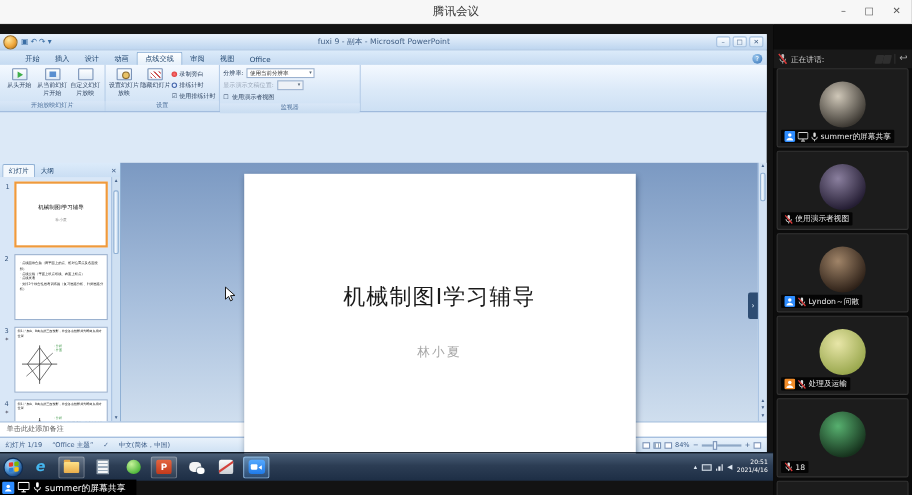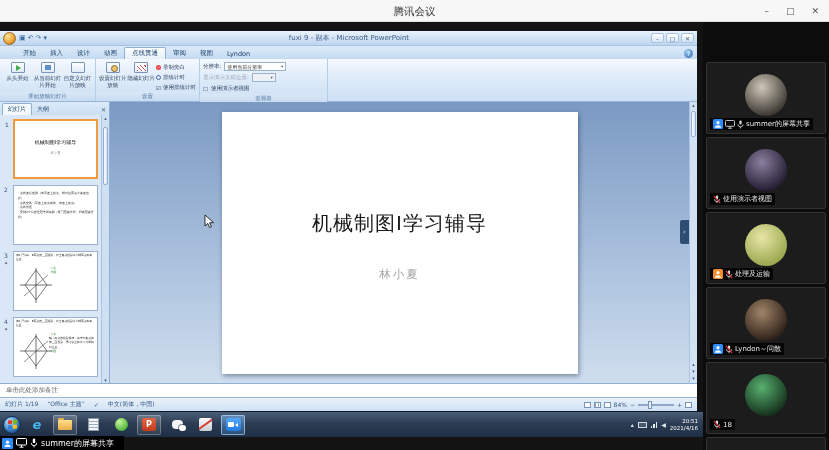--- a/index.html
+++ b/index.html
@@ -45,21 +45,21 @@
   .scol { display:flex; flex-direction:column; justify-content:flex-start; padding-top:2px; gap:1px; }
   .srow { display:flex; align-items:center; gap:2px; font-size:5.5px; color:#2a3f5c; height:9px; white-space:nowrap; }
   .ic-dot { width:5px; height:5px; border-radius:50%; background:radial-gradient(#f77,#c22); }
   .ic-clock { width:5px; height:5px; border-radius:50%; border:1px solid #46a; background:#dfeaff; }
   .mrow { display:flex; align-items:center; gap:3px; font-size:5.5px; height:11px; color:#2a3f5c; white-space:nowrap; }
   .mrow.dis { color:#9aa7b8; }
   .msel { width:62px; height:9px; background:#fff; border:1px solid #9ab1cf; font-size:5px; color:#333; display:flex; align-items:center; padding:0 2px; }
   .msel.dis { background:#eef2f7; color:#aab; }
   .msel .dd { margin-left:auto; font-size:4.5px; color:#567; }
   
-  .workspace { flex:1; min-height:0; display:flex; position:relative; }
+  .workspace { flex:1; min-height:0; display:flex; position:relative;margin-top:46px; }
   .slides-panel { width:110px; display:flex; flex-direction:column; background:#d9e7f7; border-right:1px solid #8fb0d4; }
   .panel-tabs { height:13px; display:flex; align-items:flex-end; background:linear-gradient(#dcebfa,#cadef3); font-size:6px; color:#20456e; padding-left:2px; }
   .ptab { padding:1px 5px; white-space:nowrap; }
   .ptab.active { background:#f3f8fd; border:1px solid #8fb0d4; border-bottom:0; border-radius:2px 2px 0 0; }
   .pclose { margin-left:auto; margin-right:3px; font-size:6px; color:#44618a; margin-bottom:2px; }
   .thumb-wrap { flex:1; position:relative; overflow:hidden; }
   .thumb-scroll { position:absolute; top:0; right:0; bottom:0; width:8px; background:#cfe0f2; border-left:1px solid #a9c3e2; font-size:5px; color:#44618a; text-align:center; }
   .ts-thumb { position:absolute; top:12px; left:1px; right:1px; height:58px; background:linear-gradient(90deg,#fdfeff,#cfe2f5); border:1px solid #8fb0d4; border-radius:2px; }
   .ts-down { position:absolute; bottom:0; left:0; right:0; }
   .thumb-list { position:absolute; left:0; right:8px; top:0; bottom:0; padding:4px 3px 0 13px; display:flex; flex-direction:column; gap:6px; }
@@ -173,24 +173,24 @@
             <span>□</span>
             <span>✕</span>
           </div>
         </div>
 
         <div class="ppt-tabs">
           <span class="tab">开始</span>
           <span class="tab">插入</span>
           <span class="tab">设计</span>
           <span class="tab">动画</span>
-          <span class="tab active">点线贯通</span>
+          <span class="tab active">点线交线</span>
           <span class="tab">审阅</span>
           <span class="tab">视图</span>
-          <span class="tab">Lyndon</span>
+          <span class="tab">Office</span>
           <span class="help-btn">?</span>
         </div>
 
         <div class="ribbon">
           <div class="rgroup" style="width:96px">
             <div class="rbody">
               <div class="bigbtn">
                 <div class="bicon play"></div>
                 <span>从头开始</span>
               </div>
@@ -438,20 +438,35 @@
       <svg width="8" height="10" viewBox="0 0 7 9">
           <rect x="2.4" y="0.4" width="2.2" height="4.2" rx="1.1" fill="#fff"></rect>
           <path d="M1 4.4a2.5 2.5 0 0 0 5 0" fill="none" stroke="#fff" stroke-width="0.8"></path>
           <line x1="3.5" y1="6.9" x2="3.5" y2="8.5" stroke="#fff" stroke-width="0.8"></line>
         </svg>
       <span class="txt">summer的屏幕共享</span>
     </div>
   </div>
 
   <div class="sidebar">
+    <div class="sb-header">
+      <svg width="9" height="11" viewBox="0 0 9 11">
+        <rect x="3.4" y="1" width="2.4" height="4.4" rx="1.2" fill="#bbb"></rect>
+        <path d="M2 5.4a2.6 2.6 0 0 0 5.2 0" fill="none" stroke="#bbb" stroke-width="0.8"></path>
+        <line x1="4.6" y1="8" x2="4.6" y2="9.8" stroke="#bbb" stroke-width="0.8"></line>
+        <line x1="1" y1="1" x2="8" y2="10" stroke="#e23b3b" stroke-width="1.3"></line>
+      </svg>
+      <span class="sb-title">正在讲话:</span>
+      <div class="sb-hicons">
+        <span class="para"></span>
+        <span class="para" style="margin-left:-3px"></span>
+        <span class="hdiv"></span>
+        <span class="back-arrow">↩</span>
+      </div>
+    </div>
 
     <div class="tiles">
 
       <div class="tile">
         <div class="avatar" style="background: radial-gradient(circle at 40% 32%, rgb(207, 199, 184), rgb(60, 56, 50) 75%);"></div>
         <div class="tile-label">
           <svg width="10" height="10" viewBox="0 0 10 10">
               <rect width="10" height="10" rx="1.5" fill="#2d8cff"></rect>
               <circle cx="5" cy="3.7" r="1.6" fill="#fff"></circle>
               <path d="M1.8 8.7c.4-1.7 1.7-2.5 3.2-2.5s2.8.8 3.2 2.5z" fill="#fff"></path>
@@ -477,52 +492,52 @@
               <rect x="2.9" y="0.4" width="2.2" height="4" rx="1.1" fill="#ddd"></rect>
               <path d="M1.5 4.2a2.5 2.5 0 0 0 5 0" fill="none" stroke="#ddd" stroke-width="0.8"></path>
               <line x1="4" y1="6.7" x2="4" y2="8.2" stroke="#ddd" stroke-width="0.8"></line>
               <line x1="0.8" y1="0.8" x2="7.2" y2="8.2" stroke="#e23b3b" stroke-width="1.1"></line>
             </svg>
           <span class="nm">使用演示者视图</span>
         </div>
       </div>
 
       <div class="tile">
+        <div class="avatar" style="background: radial-gradient(circle at 40% 32%, rgb(160, 132, 104), rgb(46, 33, 24) 75%);"></div>
+        <div class="tile-label">
+          <svg width="10" height="10" viewBox="0 0 10 10">
+              <rect width="10" height="10" rx="1.5" fill="#2d8cff"></rect>
+              <circle cx="5" cy="3.7" r="1.6" fill="#fff"></circle>
+              <path d="M1.8 8.7c.4-1.7 1.7-2.5 3.2-2.5s2.8.8 3.2 2.5z" fill="#fff"></path>
+            </svg>
+          <svg width="8" height="9" viewBox="0 0 8 9">
+              <rect x="2.9" y="0.4" width="2.2" height="4" rx="1.1" fill="#ddd"></rect>
+              <path d="M1.5 4.2a2.5 2.5 0 0 0 5 0" fill="none" stroke="#ddd" stroke-width="0.8"></path>
+              <line x1="4" y1="6.7" x2="4" y2="8.2" stroke="#ddd" stroke-width="0.8"></line>
+              <line x1="0.8" y1="0.8" x2="7.2" y2="8.2" stroke="#e23b3b" stroke-width="1.1"></line>
+            </svg>
+          <span class="nm">Lyndon～问散</span>
+        </div>
+      </div>
+
+      <div class="tile">
         <div class="avatar" style="background: radial-gradient(circle at 40% 32%, rgb(232, 230, 168), rgb(154, 168, 78) 75%);"></div>
         <div class="tile-label">
           <svg width="10" height="10" viewBox="0 0 10 10">
               <rect width="10" height="10" rx="1.5" fill="#f28c28"></rect>
               <circle cx="5" cy="3.7" r="1.6" fill="#fff"></circle>
               <path d="M1.8 8.7c.4-1.7 1.7-2.5 3.2-2.5s2.8.8 3.2 2.5z" fill="#fff"></path>
             </svg>
           <svg width="8" height="9" viewBox="0 0 8 9">
               <rect x="2.9" y="0.4" width="2.2" height="4" rx="1.1" fill="#ddd"></rect>
               <path d="M1.5 4.2a2.5 2.5 0 0 0 5 0" fill="none" stroke="#ddd" stroke-width="0.8"></path>
               <line x1="4" y1="6.7" x2="4" y2="8.2" stroke="#ddd" stroke-width="0.8"></line>
               <line x1="0.8" y1="0.8" x2="7.2" y2="8.2" stroke="#e23b3b" stroke-width="1.1"></line>
             </svg>
           <span class="nm">处理及运输</span>
-        </div>
-      </div>
-
-      <div class="tile">
-        <div class="avatar" style="background: radial-gradient(circle at 40% 32%, rgb(160, 132, 104), rgb(46, 33, 24) 75%);"></div>
-        <div class="tile-label">
-          <svg width="10" height="10" viewBox="0 0 10 10">
-              <rect width="10" height="10" rx="1.5" fill="#2d8cff"></rect>
-              <circle cx="5" cy="3.7" r="1.6" fill="#fff"></circle>
-              <path d="M1.8 8.7c.4-1.7 1.7-2.5 3.2-2.5s2.8.8 3.2 2.5z" fill="#fff"></path>
-            </svg>
-          <svg width="8" height="9" viewBox="0 0 8 9">
-              <rect x="2.9" y="0.4" width="2.2" height="4" rx="1.1" fill="#ddd"></rect>
-              <path d="M1.5 4.2a2.5 2.5 0 0 0 5 0" fill="none" stroke="#ddd" stroke-width="0.8"></path>
-              <line x1="4" y1="6.7" x2="4" y2="8.2" stroke="#ddd" stroke-width="0.8"></line>
-              <line x1="0.8" y1="0.8" x2="7.2" y2="8.2" stroke="#e23b3b" stroke-width="1.1"></line>
-            </svg>
-          <span class="nm">Lyndon～问散</span>
         </div>
       </div>
 
       <div class="tile">
         <div class="avatar" style="background: radial-gradient(circle at 40% 32%, rgb(87, 176, 111), rgb(22, 50, 29) 75%);"></div>
         <div class="tile-label">
           <svg width="8" height="9" viewBox="0 0 8 9">
               <rect x="2.9" y="0.4" width="2.2" height="4" rx="1.1" fill="#ddd"></rect>
               <path d="M1.5 4.2a2.5 2.5 0 0 0 5 0" fill="none" stroke="#ddd" stroke-width="0.8"></path>
               <line x1="4" y1="6.7" x2="4" y2="8.2" stroke="#ddd" stroke-width="0.8"></line>

